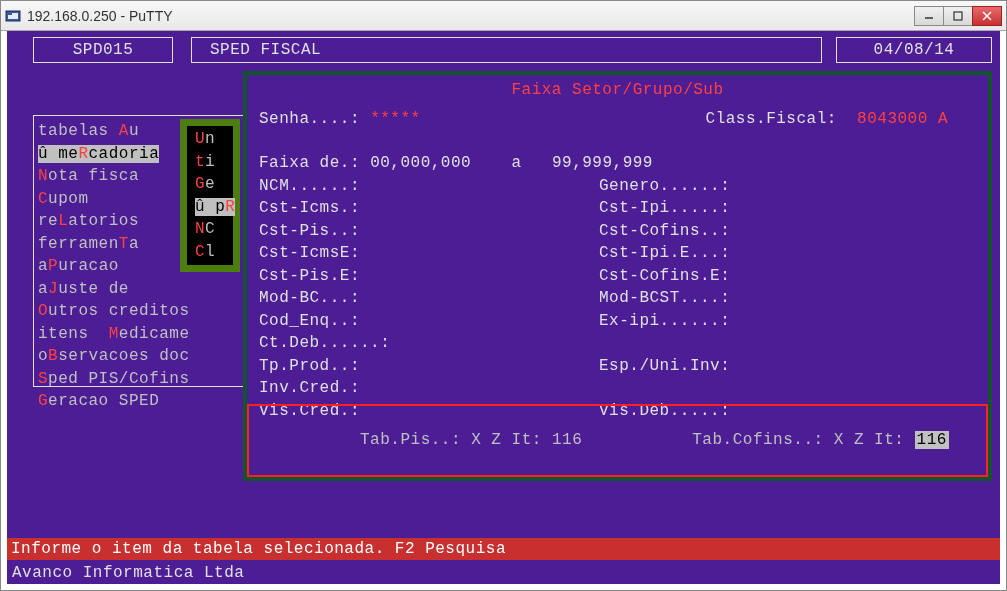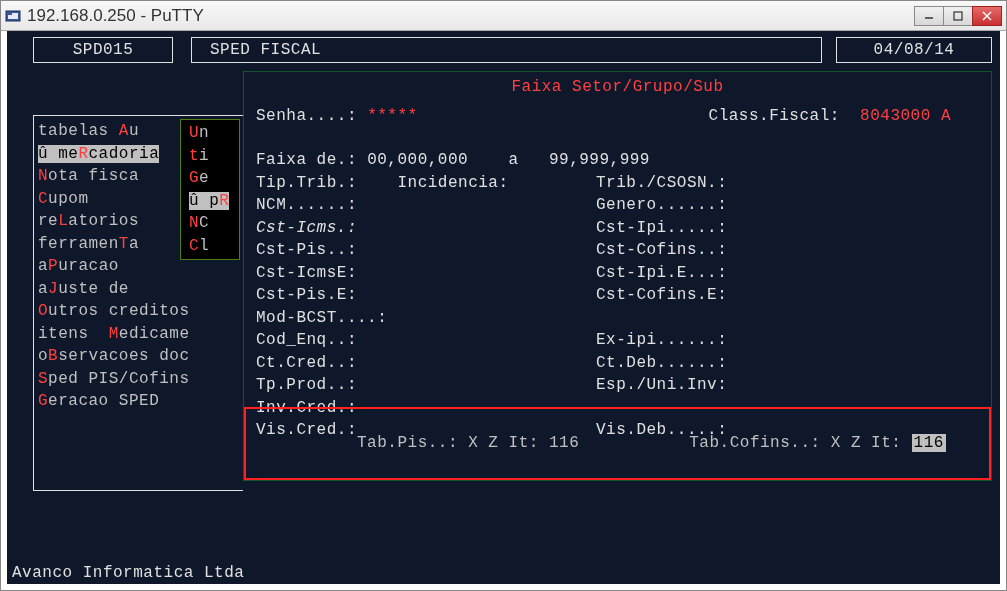--- a/index.html
+++ b/index.html
@@ -20,36 +20,36 @@
     background: linear-gradient(to bottom, #f8f8f8, #e8e8e8);
     border-bottom: 1px solid #aaa;
     display: flex;
     align-items: center;
     padding: 0 4px;
     justify-content: space-between;
   }
   
   .titlebar-left { display: flex; align-items: center; gap: 6px; }
   .titlebar-icon { width: 16px; height: 16px; }
-  .titlebar-text { font-family: 'Segoe UI', Tahoma, sans-serif; font-size: 17px; color: #333; }
+  .titlebar-text { font-family: 'Segoe UI', Tahoma, sans-serif; font-size: 14px; color: #333; }
   
   .winbtns { display: flex; gap: 0; }
   .winbtn {
     width: 30px; height: 20px;
     border: 1px solid #8a8a8a;
     background: linear-gradient(to bottom, #f0f0f0, #d8d8d8);
     display: flex; align-items: center; justify-content: center;
     font-family: Arial, sans-serif; font-size: 10px;
     margin-left: -1px;
   }
   .winbtn.close { background: linear-gradient(to bottom, #e56c6c, #c83030); color: #fff; border-color: #a02020; }
   
   .terminal {
     flex: 1;
-    background: #0f172a;
+    background: #4c1d95;
     color: #c0c0c0;
     padding: 6px 8px 2px 8px;
     position: relative;
     line-height: 22.5px;
     letter-spacing: 0.5px;
     border: 6px solid #fff;
     border-top: none;
   }
   
   
@@ -67,32 +67,32 @@
   .hbox3 { width: 156px; margin-left: 14px; justify-content: center; }
   
   
   .content { position: relative; margin-top: 8px; height: 420px;}
   
   .left-menu {
     position: absolute;
     left: 18px;
     top: 44px;
     width: 210px;
-    height: 376px;
+    height: 272px;
     border: 1px solid #e0e0e0;
     border-right: none;
   }
   
   .right-panel {
     position: absolute;
     left: 228px;
     top: 0;
     right: 0;
     height: 410px;
-    border: 1px solid #14532d;
+    border: 4px solid #14532d;
   }
   
   .panel-title {
     color: #ff4040;
     text-align: center;
     padding: 4px 0 6px 0;
   }
   
   .panel-body { padding: 0 12px; position: relative;}
   
@@ -100,21 +100,21 @@
   .menu-item { white-space: pre; }
   .hl { color: #ff4040; }
   .sel { background: #c0c0c0; color: #000; }
   
   .sub-menu {
     position: absolute;
     left: 108px;
     top: 0px;
     width: 60px;
     background: #000;
-    border: 1px solid #4d7c0f;
+    border: 7px solid #4d7c0f;
     z-index: 2;
     padding: 2px 0;
   }
   .sub-item { padding: 0 8px; white-space: pre;}
   
   .line { white-space: pre; display: flex; }
   .lbl { color: #e0e0e0; }
   .val { color: #e0e0e0; text-align: center; }
   .red { color: #ff4040; }
   
@@ -227,38 +227,38 @@
             <span style="flex:1"></span>
             <span class="lbl">Class.Fiscal:</span><span>  </span>
             <span class="red">8043000 A</span>
             <span style="width:28px"></span>
           </div>
 
           <div style="height:22px"></div>
 
           <div id="field-rows">
               <div class="line"><span style="width: 340px; display: inline-block;"><span class="lbl">Faixa de.:</span> <span class="val">00,000,000    a   99,999,999</span></span><span><span class="lbl"></span> <span class="val"></span></span></div>
-              <div class="line"><span style="width: 340px; display: inline-block;"><span class="lbl">Tip.Trib.:</span> <span class="val">   Incidencia:</span></span><span><span class="lbl">Trib./CSOSN.:</span> <span class="val"></span></span></div>
               <div class="line"><span style="width: 340px; display: inline-block;"><span class="lbl">NCM......:</span> <span class="val"></span></span><span><span class="lbl">Genero......:</span> <span class="val"></span></span></div>
-              <div class="line"><span style="width: 340px; display: inline-block; font-style: italic;"><span class="lbl">Cst-Icms.:</span> <span class="val"></span></span><span><span class="lbl">Cst-Ipi.....:</span> <span class="val"></span></span></div>
+              <div class="line"><span style="width: 340px; display: inline-block;"><span class="lbl">Cst-Icms.:</span> <span class="val"></span></span><span><span class="lbl">Cst-Ipi.....:</span> <span class="val"></span></span></div>
               <div class="line"><span style="width: 340px; display: inline-block;"><span class="lbl">Cst-Pis..:</span> <span class="val"></span></span><span><span class="lbl">Cst-Cofins..:</span> <span class="val"></span></span></div>
               <div class="line"><span style="width: 340px; display: inline-block;"><span class="lbl">Cst-IcmsE:</span> <span class="val"></span></span><span><span class="lbl">Cst-Ipi.E...:</span> <span class="val"></span></span></div>
               <div class="line"><span style="width: 340px; display: inline-block;"><span class="lbl">Cst-Pis.E:</span> <span class="val"></span></span><span><span class="lbl">Cst-Cofins.E:</span> <span class="val"></span></span></div>
-              <div class="line"><span><span class="lbl">Mod-BCST....:</span> <span class="val"></span></span></div>
+              <div class="line"><span style="width: 340px; display: inline-block;"><span class="lbl">Mod-BC...:</span> <span class="val"></span></span><span><span class="lbl">Mod-BCST....:</span> <span class="val"></span></span></div>
               <div class="line"><span style="width: 340px; display: inline-block;"><span class="lbl">Cod_Enq..:</span> <span class="val"></span></span><span><span class="lbl">Ex-ipi......:</span> <span class="val"></span></span></div>
-              <div class="line"><span style="width: 340px; display: inline-block;"><span class="lbl">Ct.Cred..:</span> <span class="val"></span></span><span><span class="lbl">Ct.Deb......:</span> <span class="val"></span></span></div>
+              <div class="line"><span><span class="lbl">Ct.Deb......:</span> <span class="val"></span></span></div>
               <div class="line"><span style="width: 340px; display: inline-block;"><span class="lbl">Tp.Prod..:</span> <span class="val"></span></span><span><span class="lbl">Esp./Uni.Inv:</span> <span class="val"></span></span></div>
               <div class="line"><span style="width: 340px; display: inline-block;"><span class="lbl">Inv.Cred.:</span> <span class="val"></span></span></div>
               <div class="line"><span style="width: 340px; display: inline-block;"><span class="lbl">Vis.Cred.:</span> <span class="val"></span></span><span><span class="lbl">Vis.Deb.....:</span> <span class="val"></span></span></div>
             </div>
 
         </div>
         <div class="highlight-row">
           <span>Tab.Pis..:</span><span> </span><span>X Z It: 116</span><span style="display:inline-block; width:110px"></span><span>Tab.Cofins..:</span><span> </span><span>X Z It:</span><span> </span><span class="sel" style="padding:0 2px">116</span>
         </div>
       </div>
 
     </div>
 
+    <div class="status-bar">Informe o item da tabela selecionada. F2 Pesquisa</div>
     <div class="footer">Avanco Informatica Ltda</div>
 
   </div>
 </div>
 
 </body></html>

